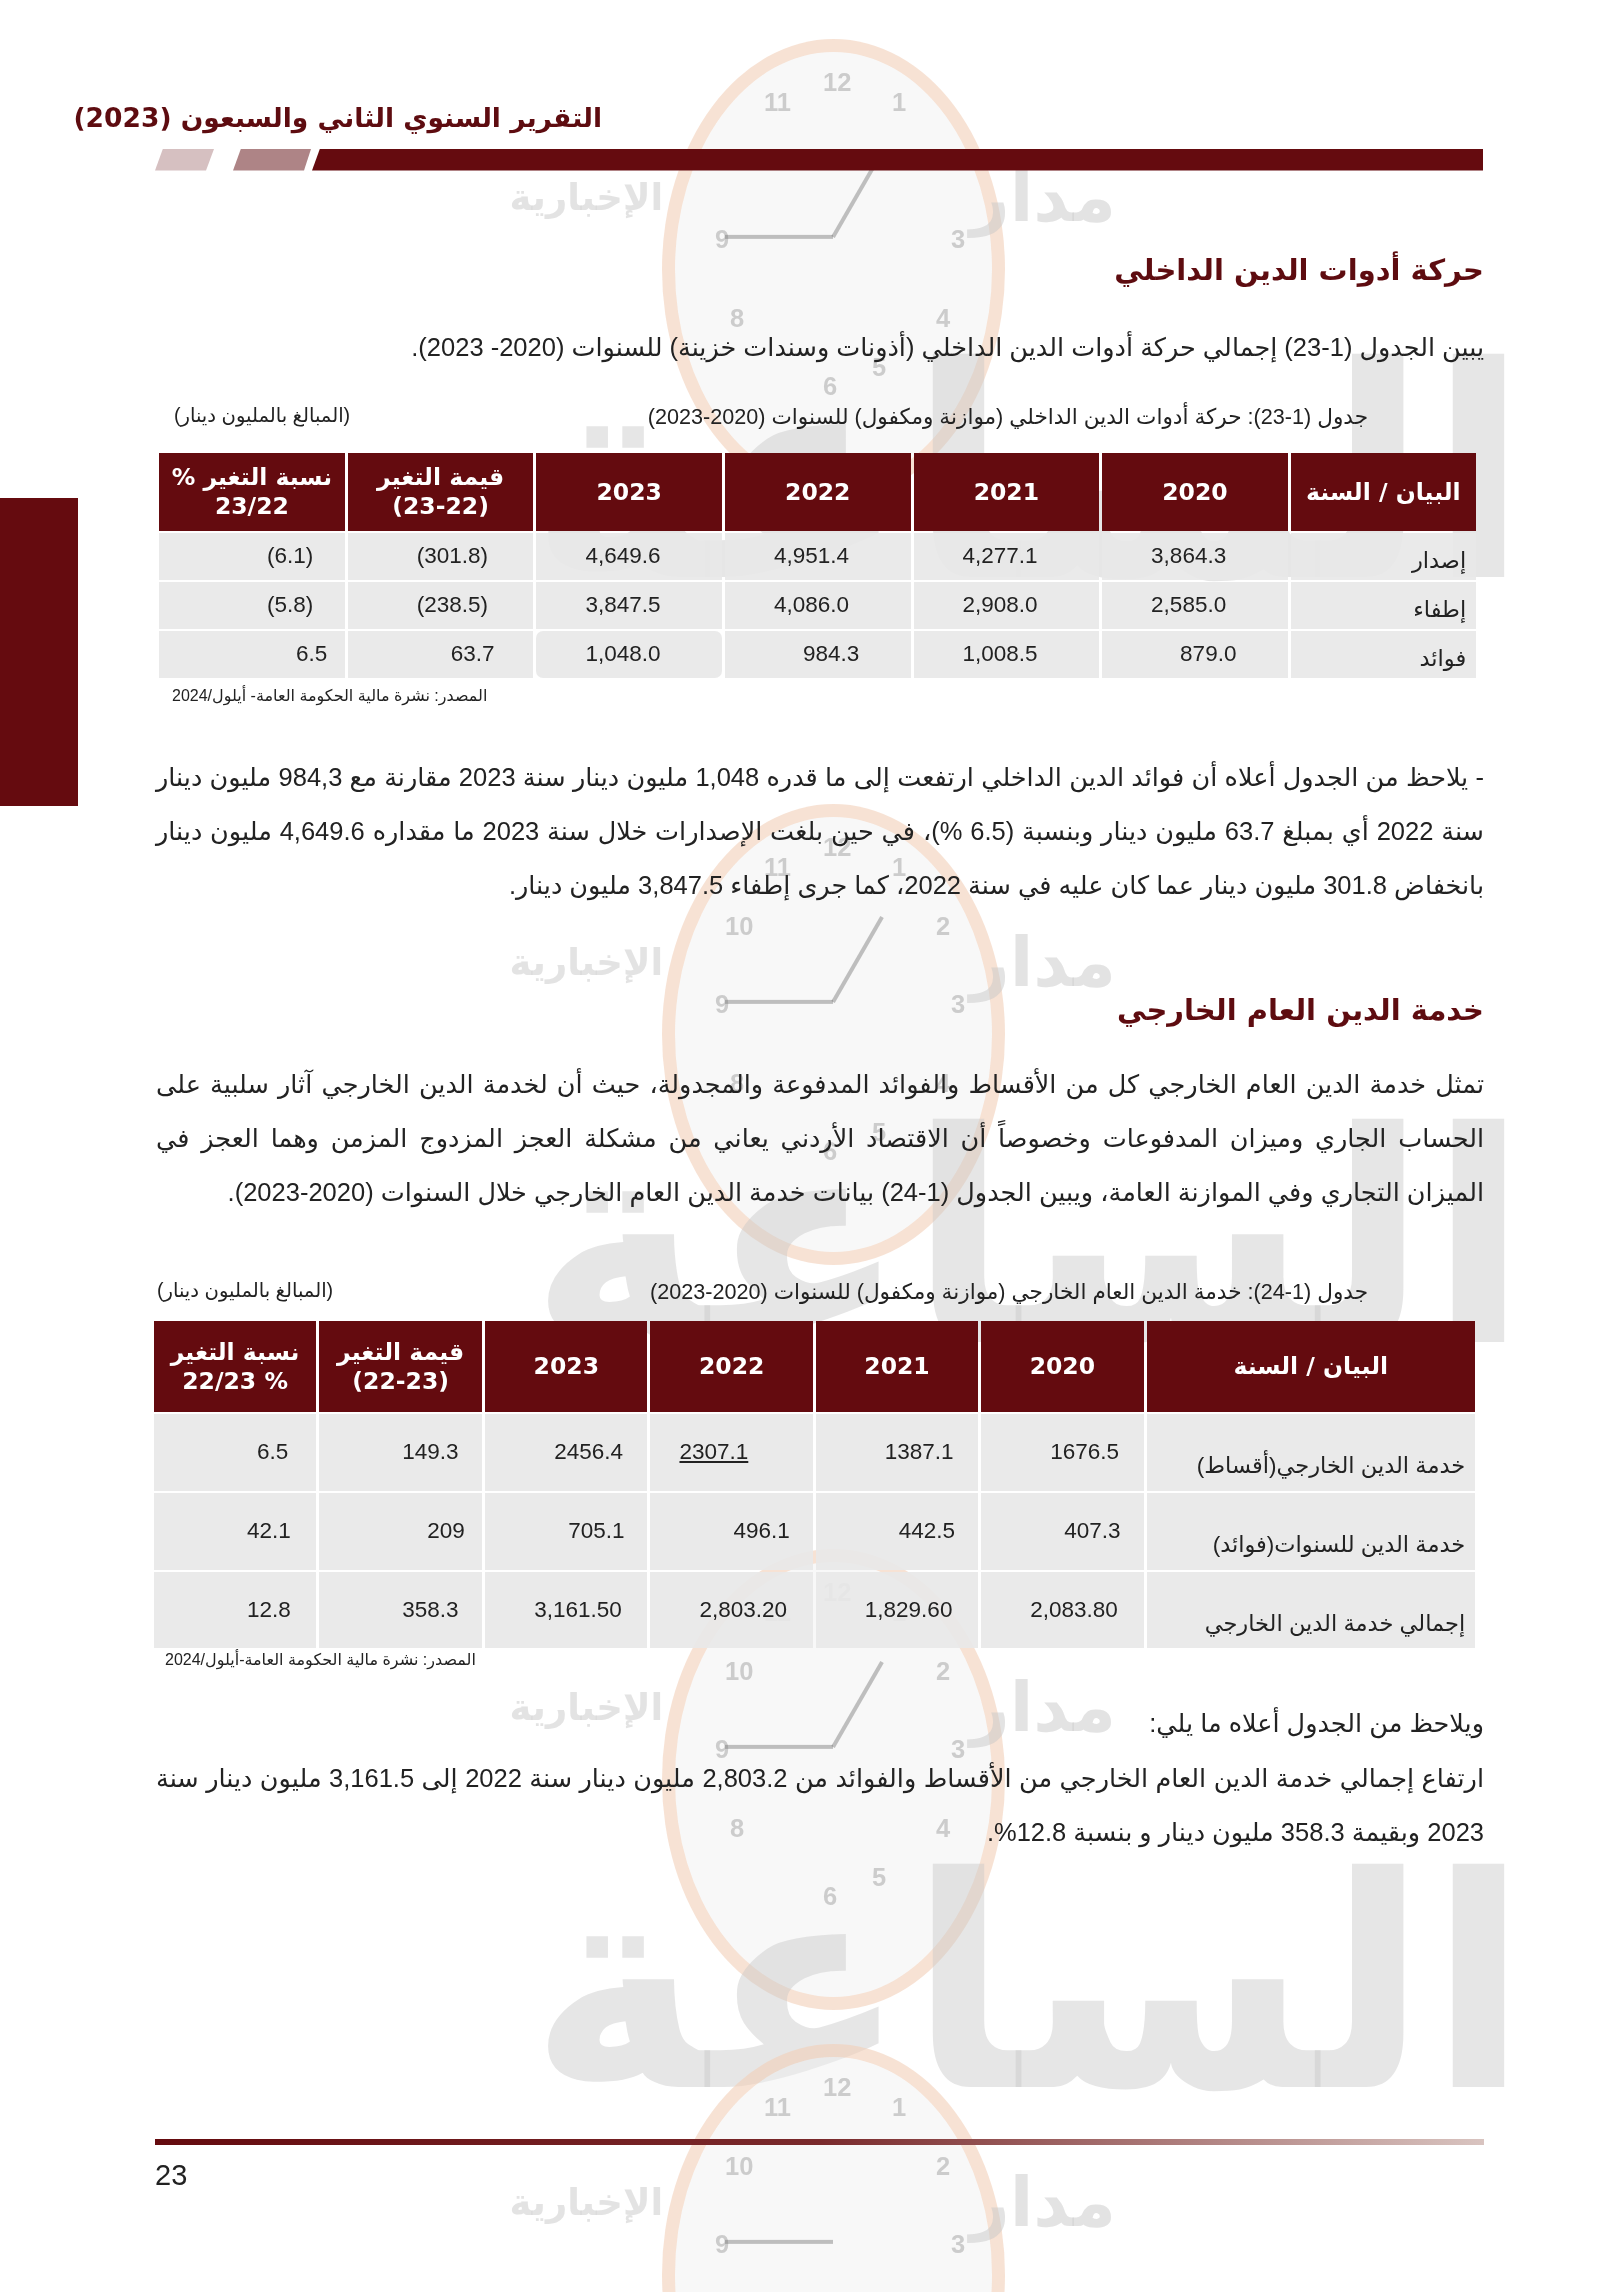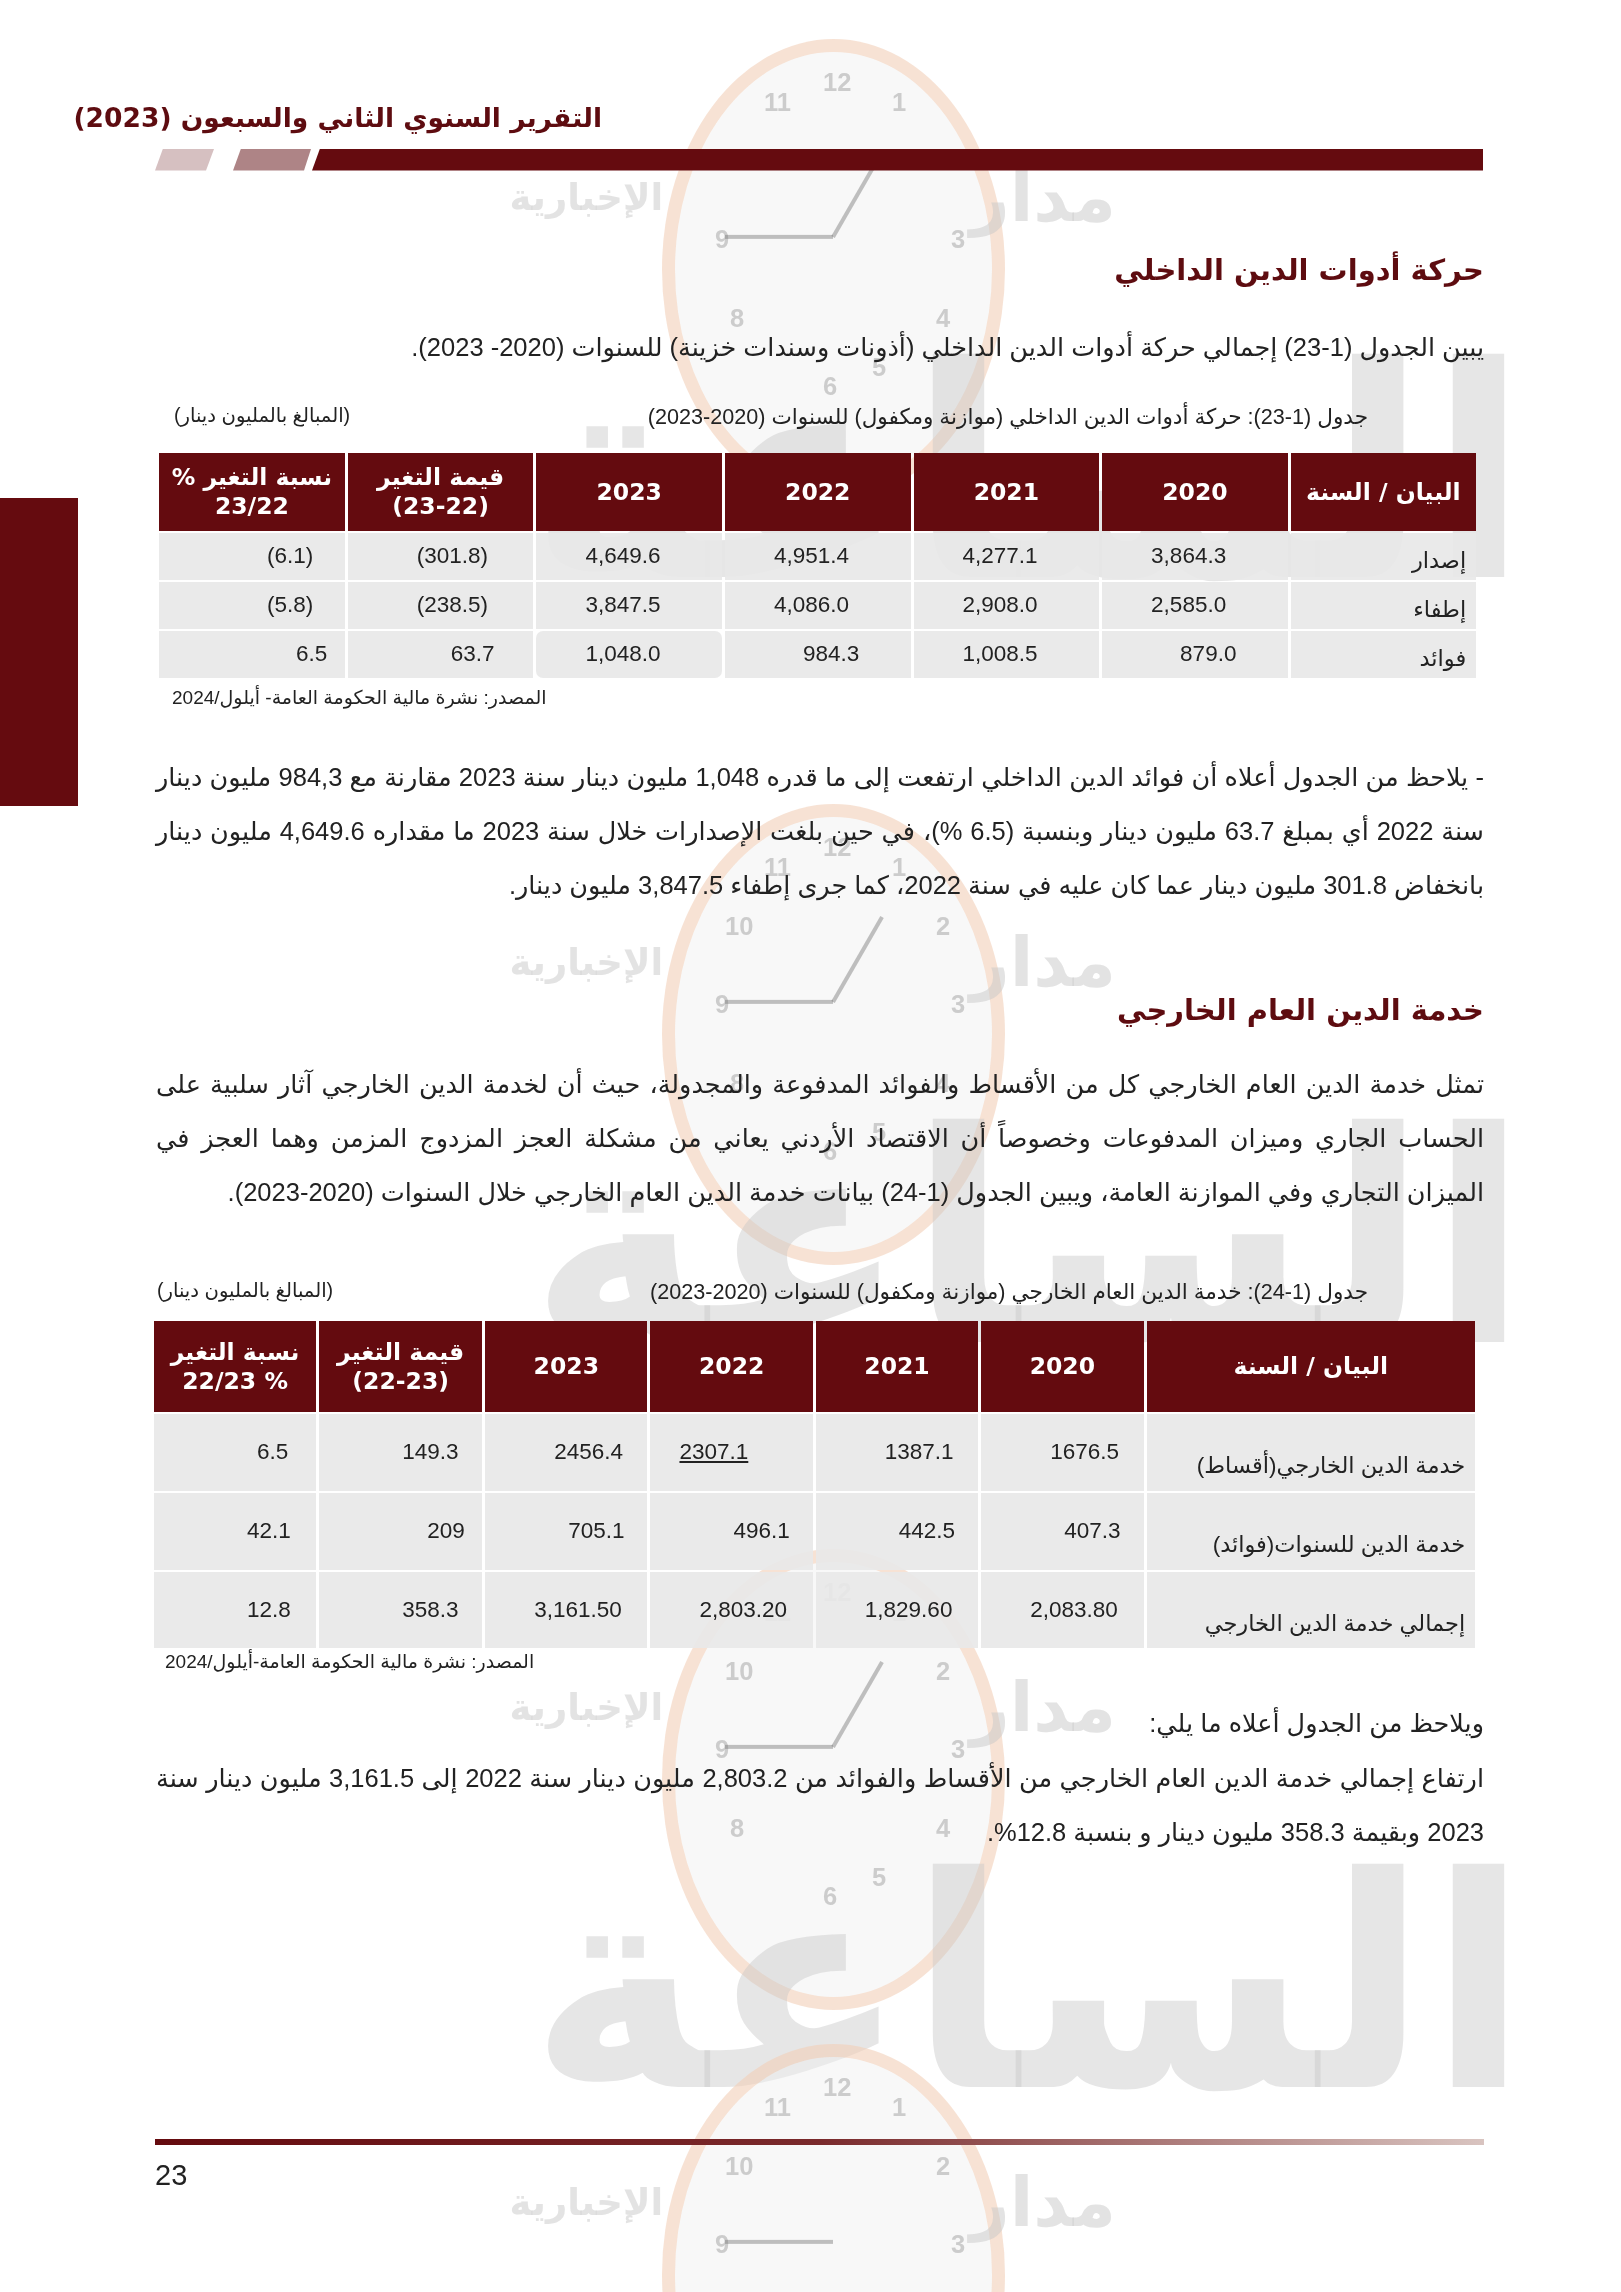--- a/index.html
+++ b/index.html
@@ -20,21 +20,21 @@
   .hdr-title{position:absolute;right:1019px;top:102px;font:bold 26.5px "DejaVu Sans",sans-serif;color:#5e0c10;direction:rtl;white-space:nowrap;letter-spacing:-0.5px;}
   .hdr-chip1w{position:absolute;left:155px;top:149px;width:59px;height:21.6px;background:#d6c0c1;clip-path:polygon(7.8px 0,59px 0,51px 100%,0 100%);}
   .hdr-chip2w{position:absolute;left:233px;top:149px;width:78px;height:21.6px;background:#ae8486;clip-path:polygon(7.8px 0,78px 0,71px 100%,0 100%);}
   .hdr-barw{position:absolute;left:312px;top:149px;width:1171px;height:21.6px;background:#650b0f;clip-path:polygon(7.8px 0,100% 0,100% 100%,0 100%);}
 
   .side-tab{position:absolute;left:0;top:498px;width:78px;height:308px;background:#650b0f;}
 
   .h2{position:absolute;right:137px;font:bold 29px "DejaVu Sans",sans-serif;color:#5e0c10;direction:rtl;white-space:nowrap;}
   .para{position:absolute;right:137px;width:1328px;font-size:25.5px;line-height:54px;direction:rtl;text-align:justify;text-align-last:right;color:#222;}
   .caption{position:absolute;font-size:21.6px;color:#222;direction:rtl;white-space:nowrap;}
-  .source{position:absolute;font-size:19px;color:#222;direction:rtl;white-space:nowrap;}
+  .source{position:absolute;font-size:16px;color:#222;direction:rtl;white-space:nowrap;}
 
   table.dt{position:absolute;border-collapse:separate;border-spacing:3.9px 2.9px;direction:rtl;}
   table.dt th{background:#640b0f;color:#ffffff;font:bold 23.5px "DejaVu Sans",sans-serif;text-align:center;vertical-align:middle;padding:0 5.9px;line-height:29px;}
   table.dt td{background:rgba(232,232,232,0.92);font-size:22.5px;color:#222;padding:0 9.8px;}
   table.dt td.lbl{text-align:right;vertical-align:bottom;padding-bottom:5.9px;}
   table.dt td.num{text-align:left;direction:ltr;vertical-align:middle;}
   table.t1 th{height:78px;}
   table.t1 td{height:41px;}
   table.t1 td.num{padding-left:0;}
   table.t2 th{height:91px;font-size:23.5px;}

